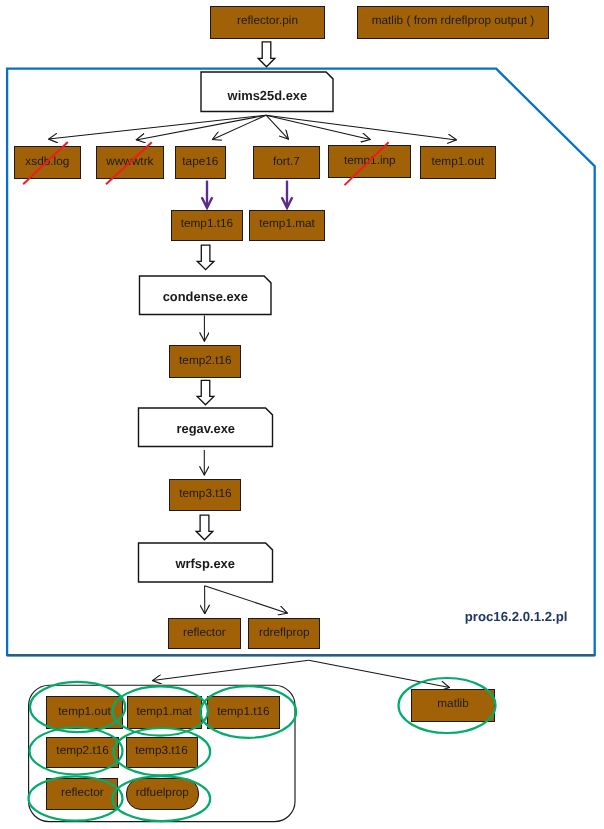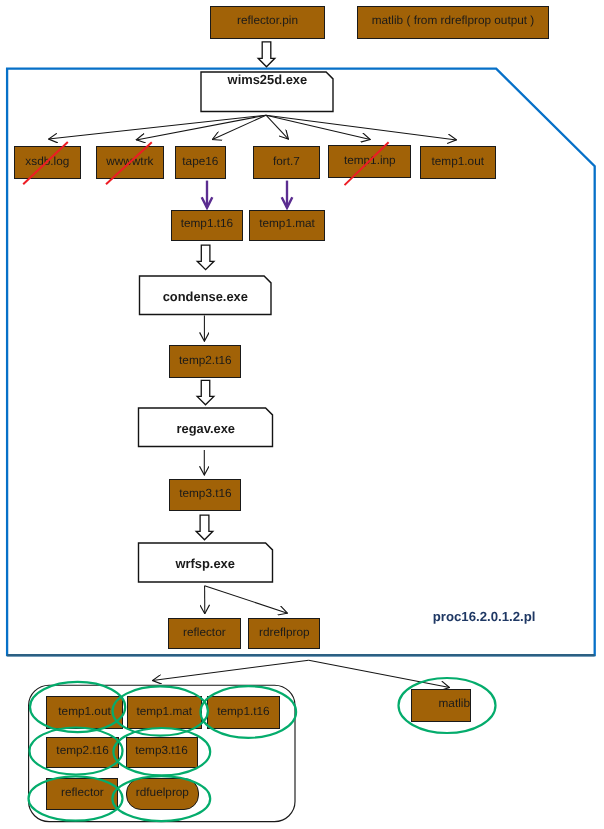--- a/index.html
+++ b/index.html
@@ -14,21 +14,21 @@
 
   .node{position:absolute;box-sizing:border-box;display:flex;align-items:center;
         justify-content:center;background:#a16207;border:1.1px solid #1a1a1a;
         color:#1a1a1a;font-size:11.8px;line-height:1;white-space:nowrap;}
   .node > span{display:inline-block;transform:translateY(-1.2px);transform-origin:center;}
   .node.exe{font-weight:bold;font-size:13.1px;}
   .node.exe > span{transform:scaleX(0.985) translateY(1.4px);}
   .node.clip{border:none;background:transparent;}
 
   .proc-label{position:absolute;color:#1F3864;font-weight:bold;font-size:13.2px;
-              white-space:nowrap;line-height:1;}
+              white-space:nowrap;line-height:1;margin-left:32px;}
   .proc-label > span{display:inline-block;transform:scaleX(1);transform-origin:left center;}
 </style>
 </head>
 <body>
 
 <div id="root">
   <svg id="gfx" viewBox="0 0 604 829">
     <defs>
       <marker id="thinArrow" viewBox="0 0 10 10" refX="9.3" refY="5" markerWidth="10" markerHeight="10" orient="auto-start-reverse" markerUnits="userSpaceOnUse">
         <path d="M 0.5 0.2 L 9.3 5 L 0.5 9.8" fill="none" stroke="#151515" stroke-width="1.15" stroke-linecap="butt" stroke-linejoin="miter"></path>
@@ -104,21 +104,21 @@
       </div>
       <div class="node " style="left: 169.4px; top: 479.3px; width: 72px; height: 31.7px;">
         <span>temp3.t16</span>
       </div>
       <div class="node " style="left: 167.9px; top: 617.6px; width: 72.9px; height: 31.8px;">
         <span>reflector</span>
       </div>
       <div class="node " style="left: 248.2px; top: 617.6px; width: 72.3px; height: 31.8px;">
         <span>rdreflprop</span>
       </div>
-      <div class="node exe clip" style="left: 201px; top: 59px; width: 132px; height: 39.5px; border-radius: 17px;">
+      <div class="node exe clip" style="left: 201px; top: 75px; width: 132px; height: 39.5px; border-radius: 17px;">
         <span>wims25d.exe</span>
       </div>
       <div class="node exe clip" style="left: 139.5px; top: 276px; width: 131.5px; height: 38.5px;">
         <span>condense.exe</span>
       </div>
       <div class="node exe clip" style="left: 138.5px; top: 408px; width: 134px; height: 38.5px;">
         <span>regav.exe</span>
       </div>
       <div class="node exe clip" style="left: 138.5px; top: 543px; width: 134px; height: 39px;">
         <span>wrfsp.exe</span>
@@ -137,21 +137,21 @@
       </div>
       <div class="node " style="left: 125.5px; top: 736.5px; width: 72px; height: 31.4px;">
         <span>temp3.t16</span>
       </div>
       <div class="node " style="left: 46.4px; top: 777.6px; width: 72px; height: 32.6px;">
         <span>reflector</span>
       </div>
       <div class="node " style="left: 125.7px; top: 777.6px; width: 73.4px; height: 32.6px; border-radius: 15px;">
         <span>rdfuelprop</span>
       </div>
-      <div class="node " style="left: 411px; top: 688.5px; width: 60px; height: 33.5px; justify-content: flex-end;">
+      <div class="node " style="left: 411px; top: 688.5px; width: 84px; height: 33.5px;">
         <span>matlib</span>
       </div>
       <div class="proc-label" style="left: 432.8px; top: 609.5px;"><span>proc16.2.0.1.2.pl</span></div>
     </div>
   <svg id="gfx-top" viewBox="0 0 604 829">
     <g id="gfx-top-body">
         <line x1="23.2" y1="184.2" x2="67.8" y2="142" stroke="#ED1C24" stroke-width="2.0" stroke-linecap="butt"></line>
         <line x1="106" y1="184.2" x2="151.8" y2="142.3" stroke="#ED1C24" stroke-width="2.0" stroke-linecap="butt"></line>
         <line x1="344.5" y1="185.1" x2="388.6" y2="142.3" stroke="#ED1C24" stroke-width="2.0" stroke-linecap="butt"></line>
         <ellipse cx="77.6" cy="707" rx="47.6" ry="25.1" fill="none" stroke="#04AC6C" stroke-width="2.2"></ellipse>

